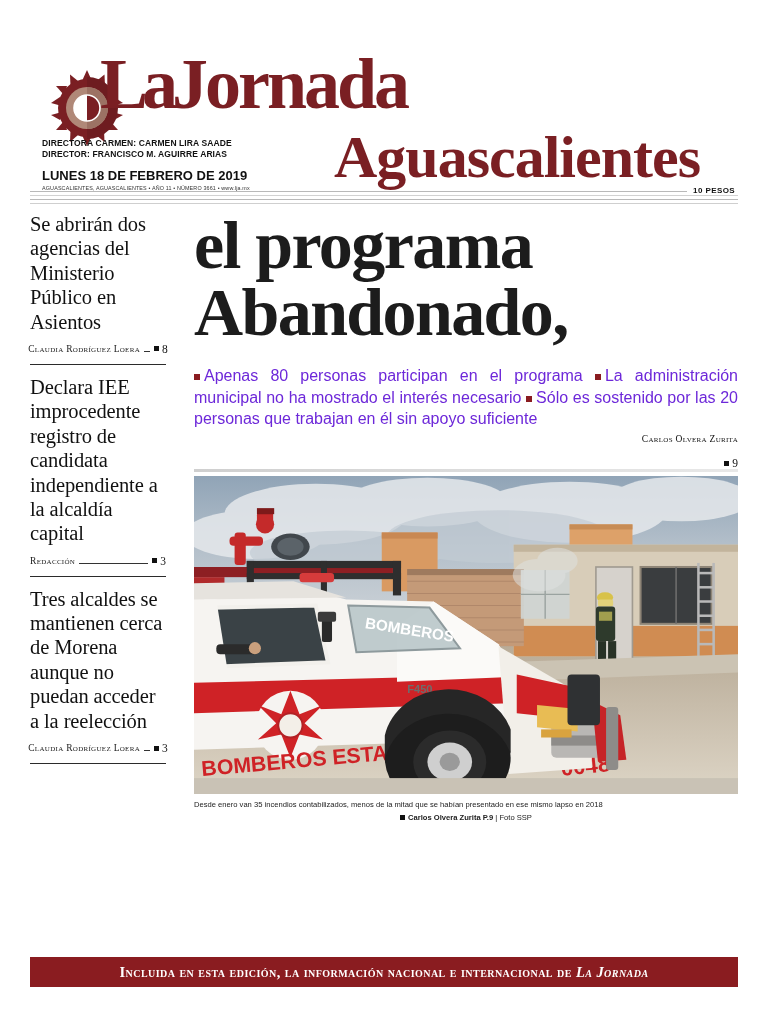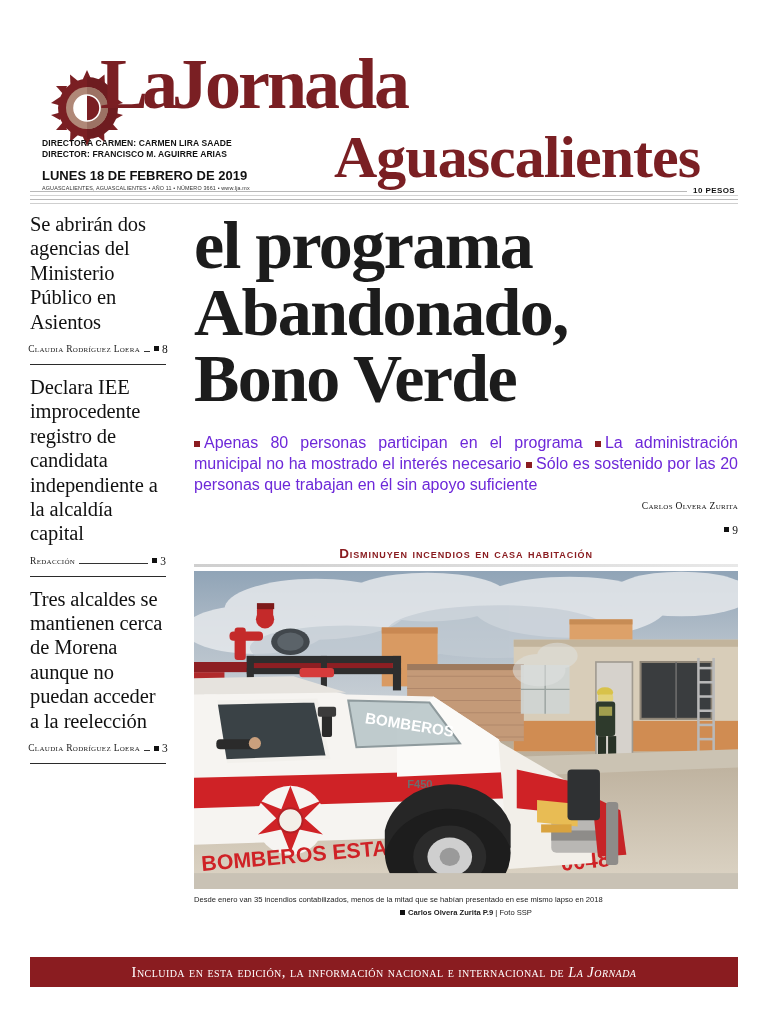--- a/index.html
+++ b/index.html
@@ -289,21 +289,21 @@
     right: 30px;
     top: 957px;
     height: 30px;
     background: #8a1c20;
     display: flex;
     align-items: center;
     justify-content: center;
   }
   .bottom-banner .txt {
     font-family: "Liberation Serif", serif;
-    font-weight: 400;
+    font-weight: 700;
     font-variant: small-caps;
     font-size: 14.5px;
     letter-spacing: 0.45px;
     color: #ffffff;
   }
   .bottom-banner .italic {
     font-style: italic;
     font-variant: small-caps;
   }
 </style>
@@ -419,35 +419,33 @@
         <div class="side-sep"></div>
 
 
       </div>
 
       <div class="mainzone">
 
         <h1 class="headline">
           <div>el programa</div>
           <div>Abandonado,</div>
-          <div>Bono Verde</div>
         </h1>
 
         <div class="deck"><span class="bsq"></span><span>Apenas 80 personas participan en el programa</span> <span class="bsq"></span><span>La administración municipal no ha mostrado el interés necesario</span> <span class="bsq"></span><span>Sólo es sostenido por las 20 personas que trabajan en él sin apoyo suficiente</span></div>
 
         <div class="main-credit">
           <span class="byline" style="font-family:'Liberation Serif',serif;font-variant:small-caps;font-size:9.5px;letter-spacing:.3px;white-space:nowrap;padding-bottom:1px;">Carlos Olvera Zurita</span>
           <span class="lead" style="flex:1 1 auto;border-bottom:1.1px solid #333;margin-bottom:3px;"></span>
           <span class="pgmark">
             <span class="sq"></span>
             <span class="num">9</span>
           </span>
         </div>
 
-        <div class="photo-kicker">Disminuyen incendios en casa habitación</div>
         <div class="photo-rule"></div>
 
         <div class="photo">
           <svg viewBox="0 0 536 318" width="100%" height="100%" preserveAspectRatio="xMidYMid slice">
             <defs>
               <linearGradient id="skyg" x1="0" y1="0" x2="0" y2="1">
                 <stop offset="0%" stop-color="#8fa3b6"></stop>
                 <stop offset="40%" stop-color="#b2bec9"></stop>
                 <stop offset="100%" stop-color="#d5d9dc"></stop>
               </linearGradient>

